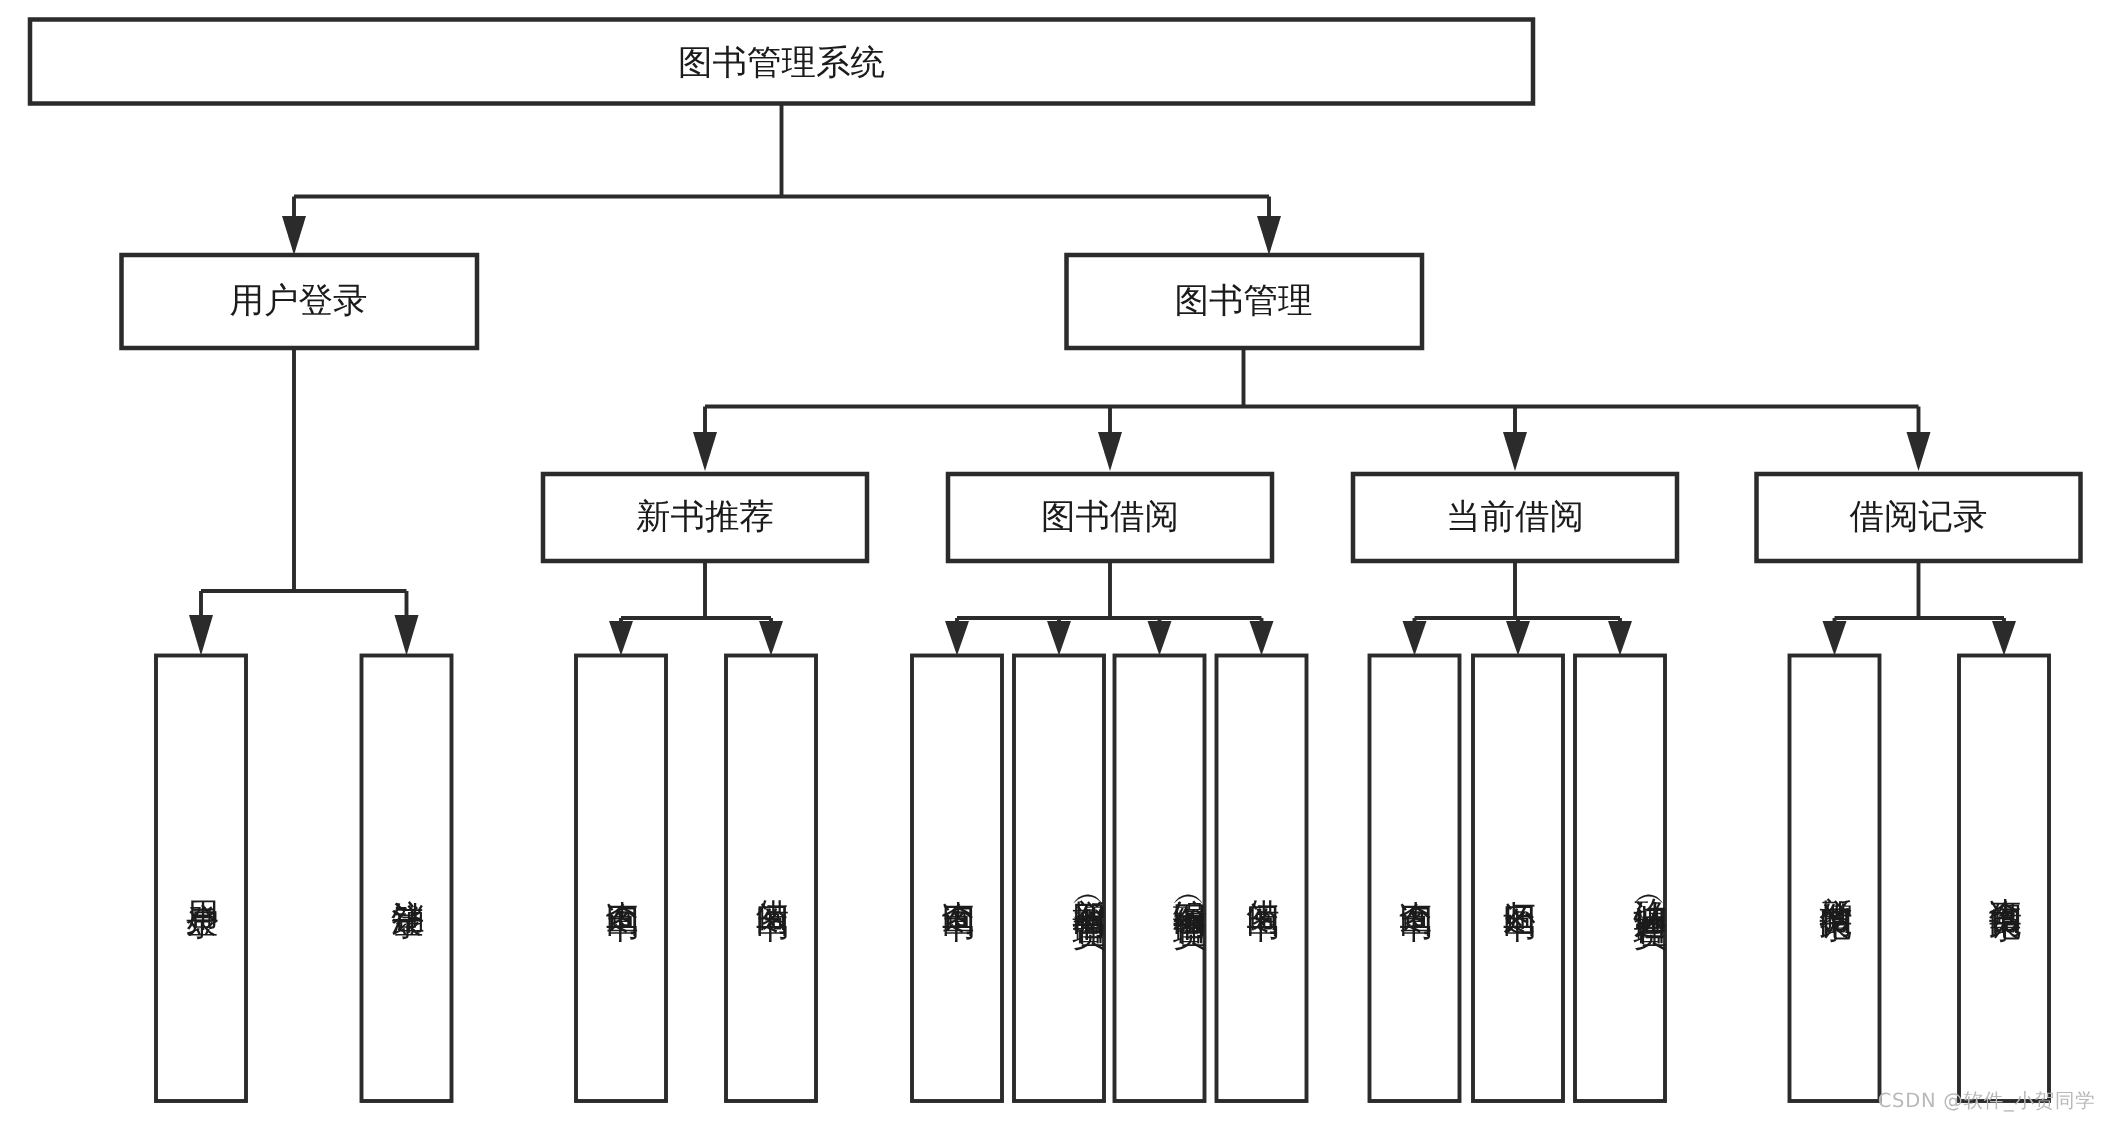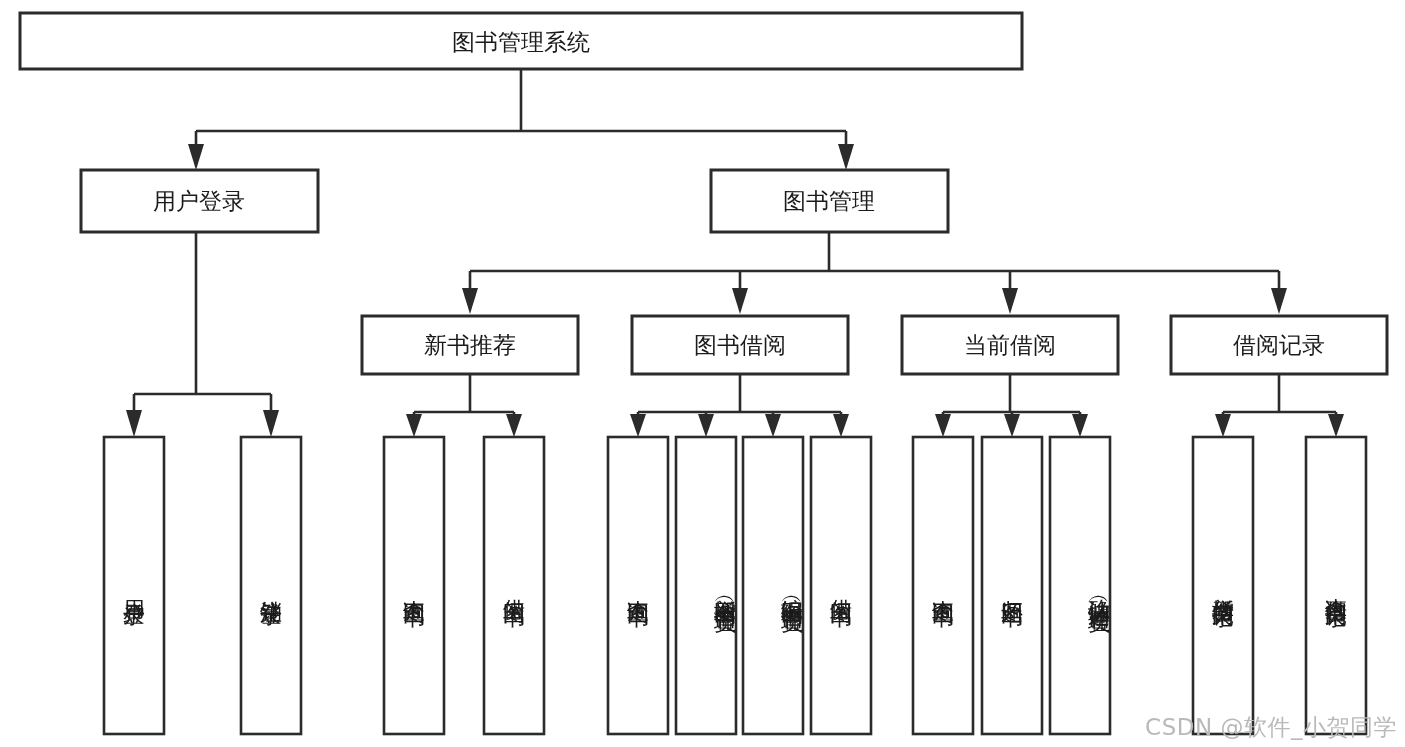--- a/index.html
+++ b/index.html
@@ -66,21 +66,21 @@
     align-items: center;
     justify-content: center;
     white-space: nowrap;
     pointer-events: none;
   }
   .watermark {
     position: absolute;
     right: 8px;
     bottom: 4px;
     font-family: "DejaVu Sans", "Liberation Sans", sans-serif;
-    font-size: 23px;
+    font-size: 13px;
     color: #b9b9b9;
     letter-spacing: 0.5px;
     user-select: none;
   }
 </style>
 </head>
 <body>
 
 <div id="diagram-root">
 

